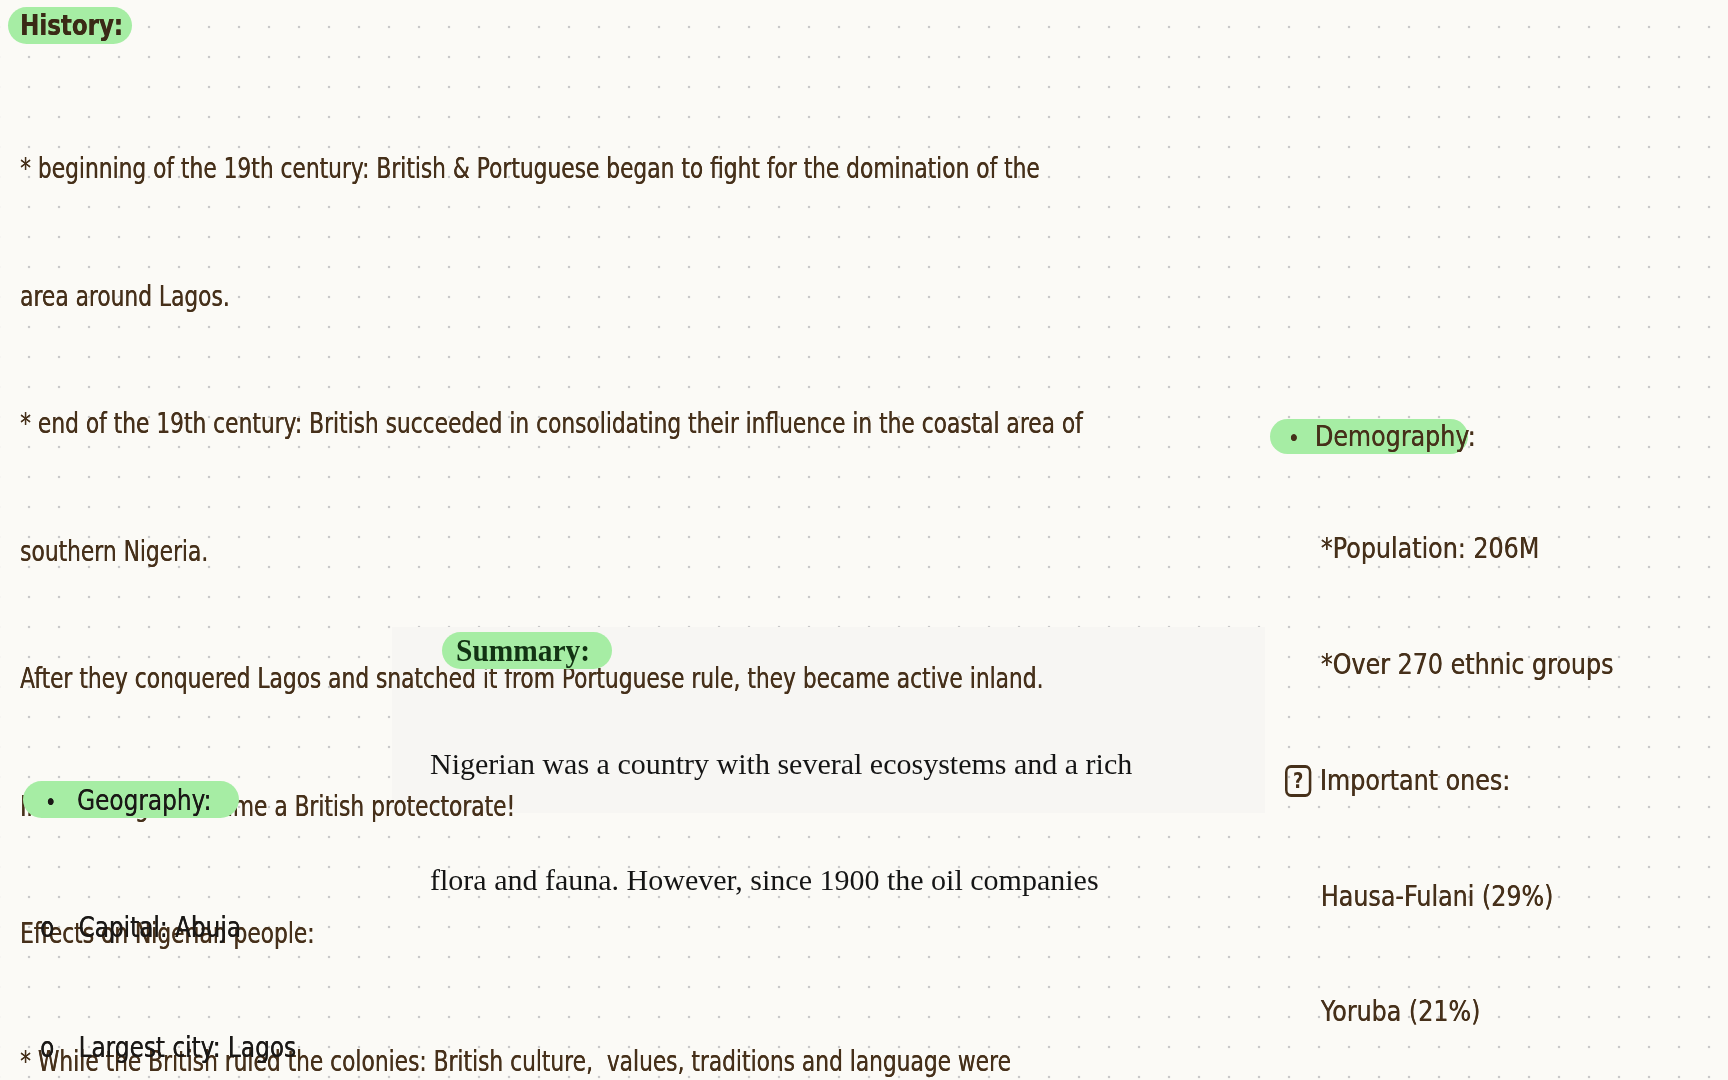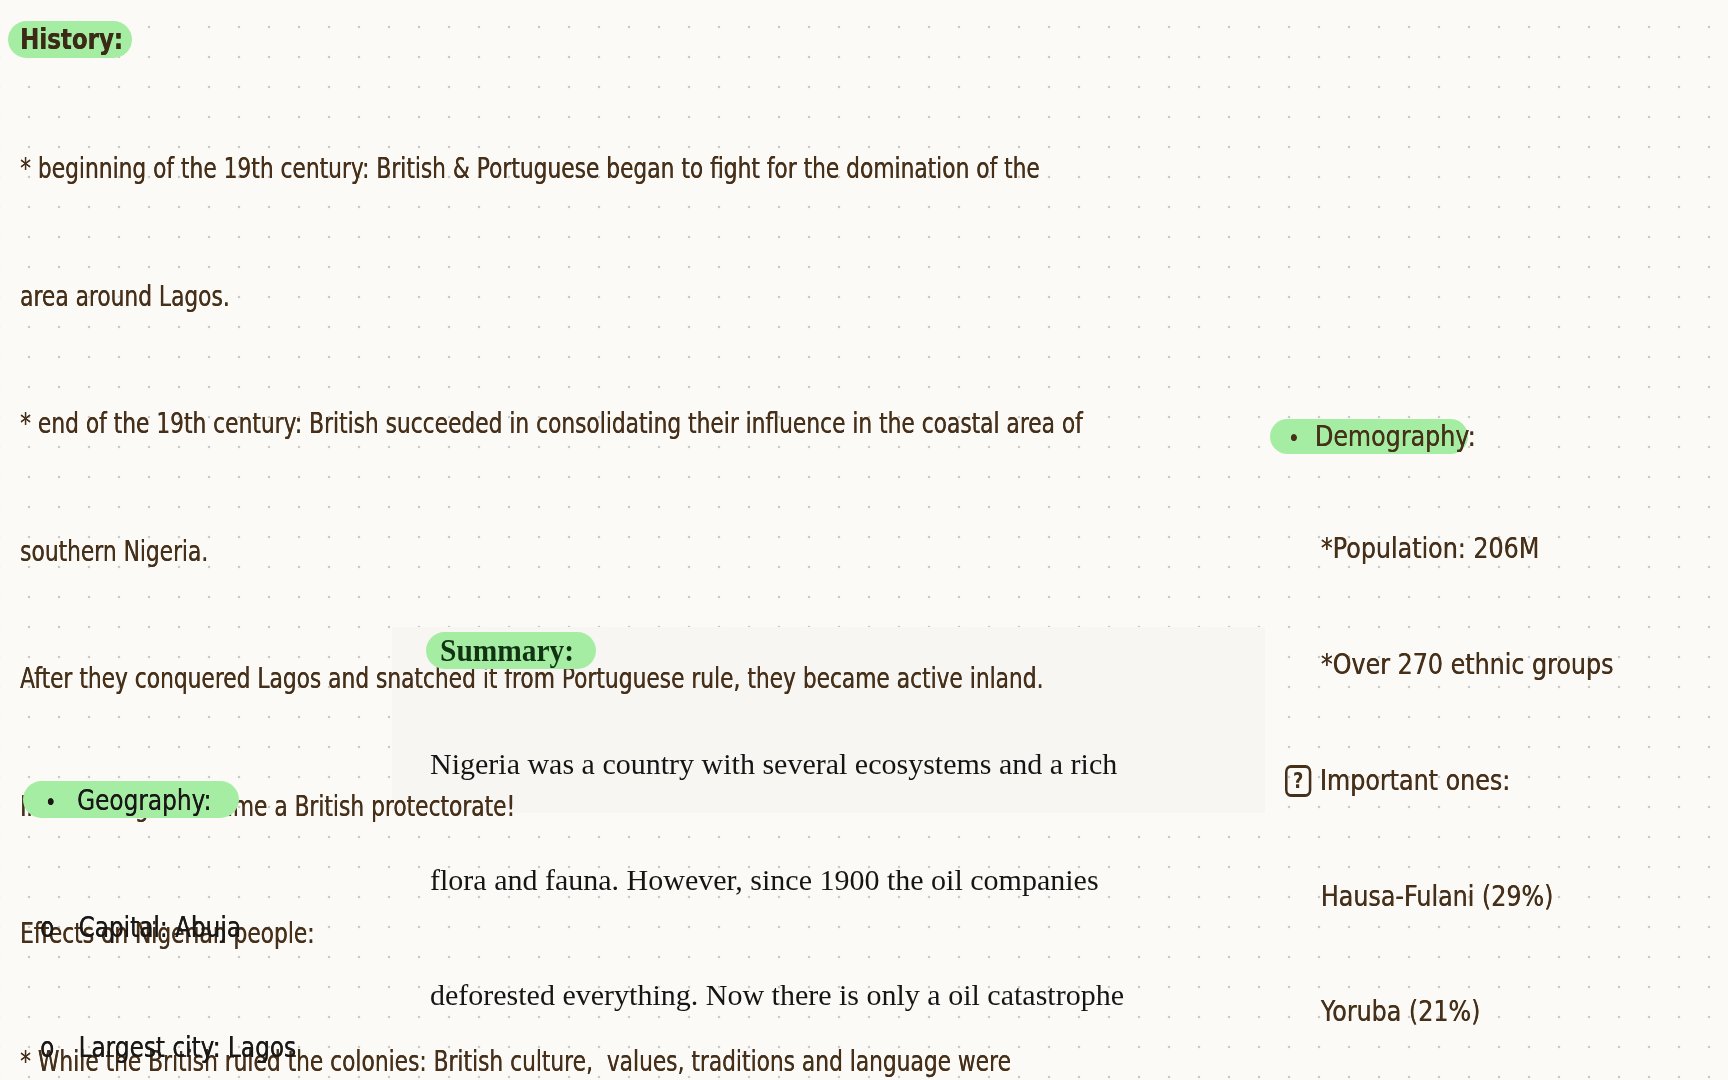--- a/index.html
+++ b/index.html
@@ -72,23 +72,23 @@
     background:var(--green);
     border-radius:19px;
     box-sizing:border-box;
   }
   .pill .squeeze{
     display:inline-flex;align-items:baseline;
     transform-origin:left center;
     white-space:pre;
     text-shadow:0.4px 0 currentColor;
   }
-  #history-pill{left:8px;top:21px;width:124px;height:37px;padding-left:12px;}
+  #history-pill{left:8px;top:7px;width:124px;height:37px;padding-left:12px;}
   #history-pill .squeeze{font-size:28px;font-weight:bold;color:#3a2a16;transform:scaleX(0.82);}
-  #summary-pill{left:426px;top:632px;width:170px;height:37px;padding-left:14px;}
+  #summary-pill{left:442px;top:632px;width:170px;height:37px;padding-left:14px;}
   #summary-pill .squeeze{font-family:"Liberation Serif",serif;font-size:31px;font-weight:bold;color:#123313;text-shadow:none;transform:scaleX(0.95);}
   #geography-pill{left:23px;top:781px;width:216px;height:37px;padding-left:22px;}
   #geography-pill .squeeze{font-size:29px;color:var(--black);transform:scaleX(0.80);gap:26px;}
   #demography-pill{left:1270px;top:419px;width:198px;height:35px;padding-left:18px;}
   #demography-pill .squeeze{font-size:28px;color:var(--brown);transform:scaleX(0.85);gap:18px;}
   .bullet{font-size:0.82em;}
 
   
   #summary-box{
     position:absolute;left:392px;top:627px;width:873px;height:186px;
@@ -128,23 +128,22 @@
     
     
     
   </div>
 
   <div class="pill" id="summary-pill">
     <span class="squeeze">Summary:</span>
   </div>
 
   <div class="sum-text">
-    <div>Nigeria was a country with several ecosystems and a rich</div>
+    <div>Nigerian was a country with several ecosystems and a rich</div>
     <div>flora and fauna. However, since 1900 the oil companies</div>
-    <div>deforested everything. Now there is only a oil catastrophe</div>
     
   </div>
 
   <div class="pill" id="geography-pill">
     <span class="squeeze"><span class="bullet">•</span><span>Geography:</span></span>
   </div>
 
   <div class="hand geo">
     <div class="geo-row"><span class="geo-marker">o</span><span>Capital: Abuja</span></div>
     <div class="geo-row"><span class="geo-marker">o</span><span>Largest city: Lagos</span></div>

